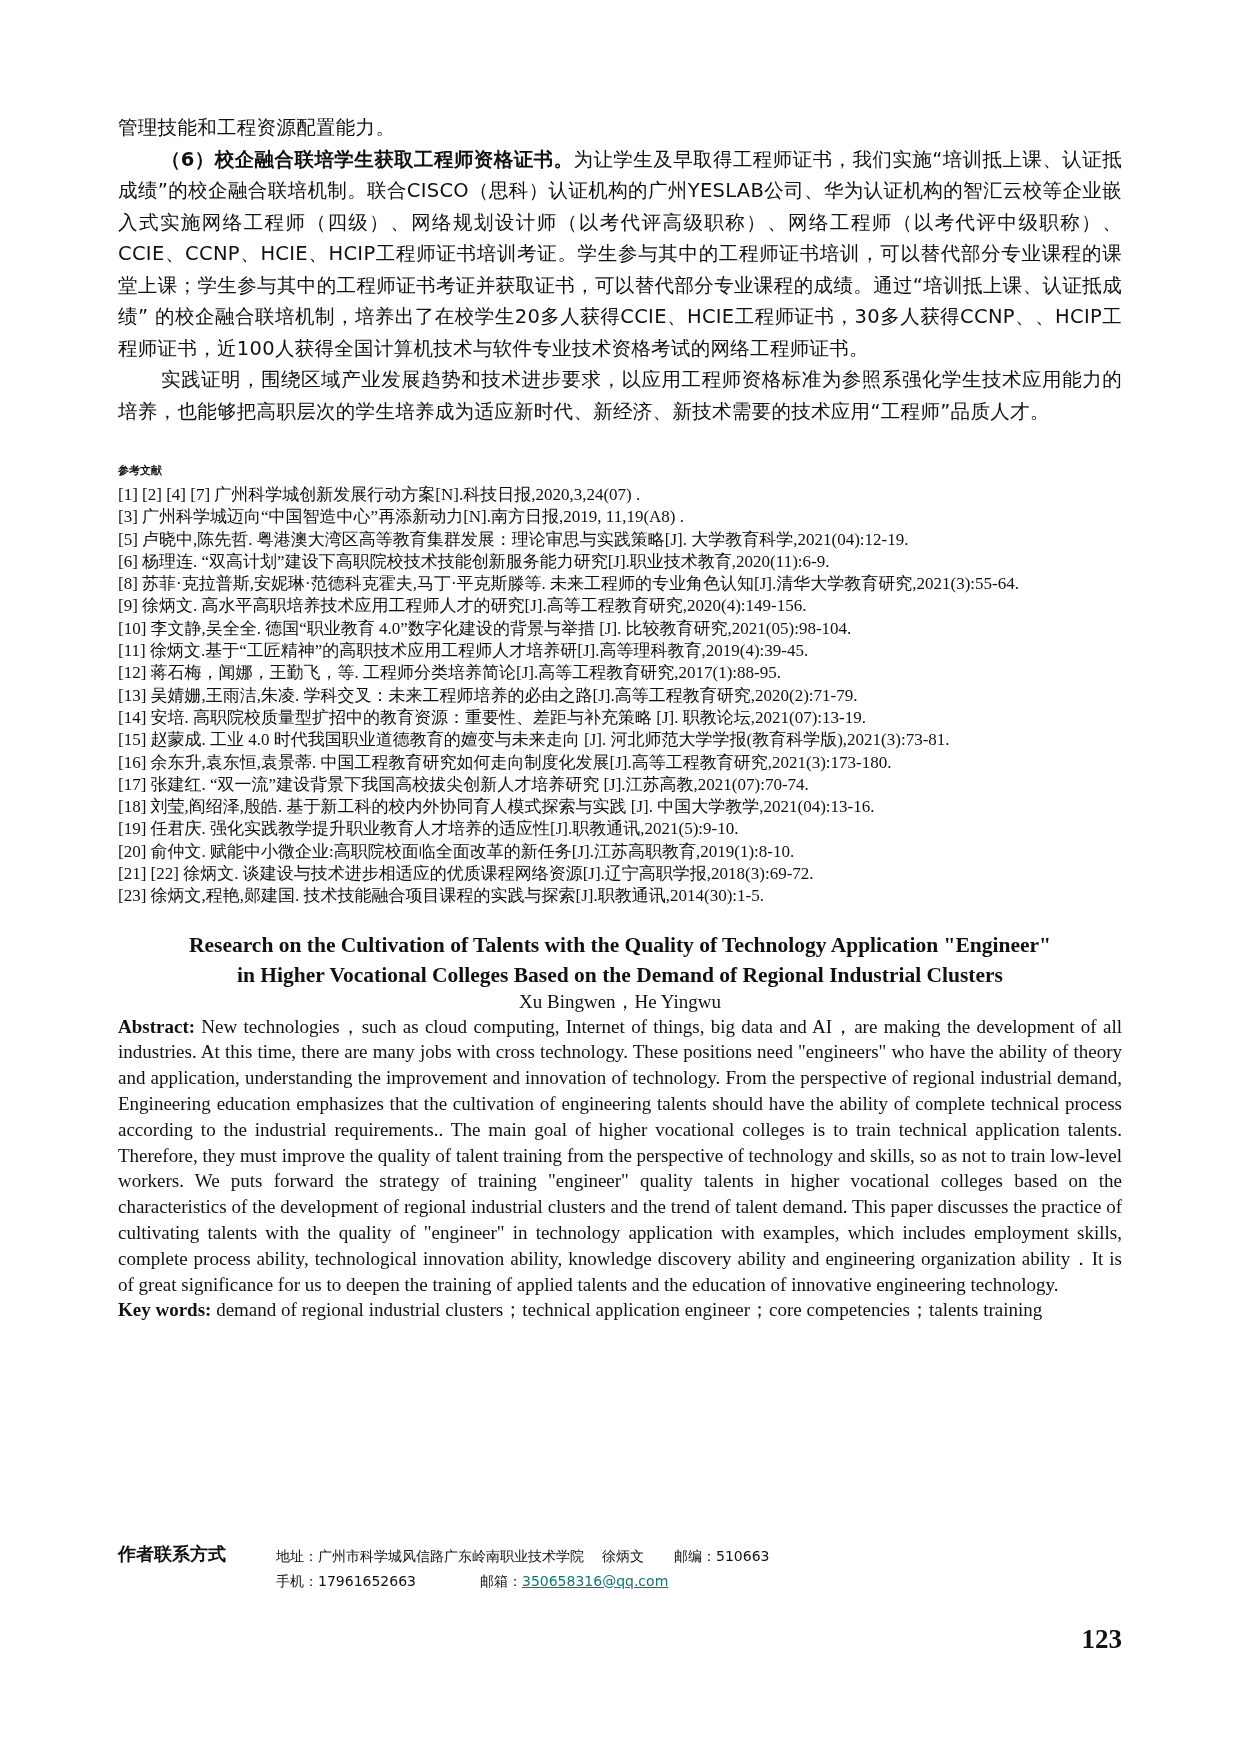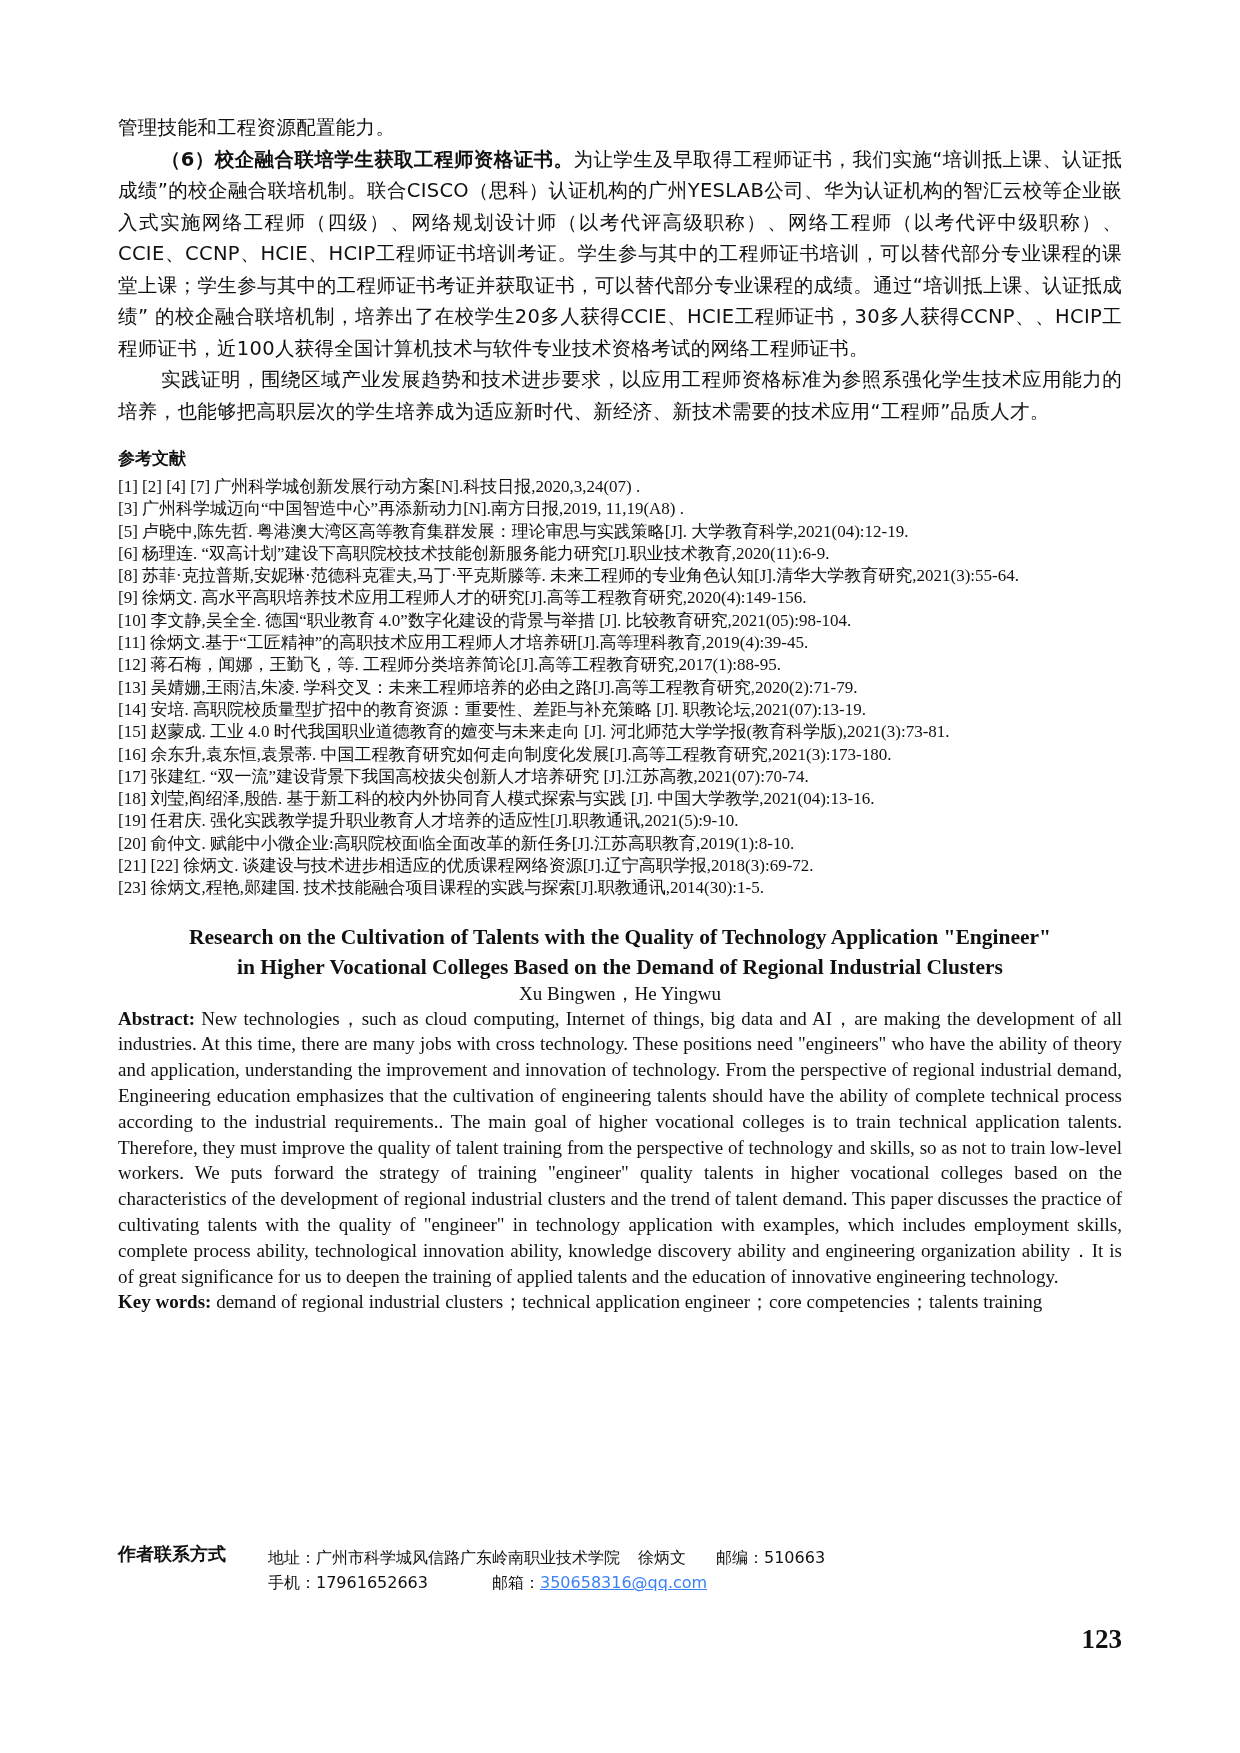--- a/index.html
+++ b/index.html
@@ -2,32 +2,32 @@
 <html><head>
 <meta charset="utf-8">
 <style>
   html, body { margin: 0; padding: 0; background: #ffffff; }
   body { width: 1240px; height: 1753px; position: relative; overflow: hidden; color: #111; }
   .page { position: absolute; left: 118px; top: 112px; width: 1004px; }
   .cn { font-family: "DejaVu Sans", sans-serif; font-size: 19.5px; line-height: 31.5px; letter-spacing: 0.3px; text-align: justify; }
   .cn p { margin: 0; }
   .indent { text-indent: 2.2em; }
   .bold { font-weight: bold; }
-  .refs-title { font-family: "DejaVu Sans", sans-serif; font-weight: bold; font-size: 17px; margin-top: 20px; margin-bottom: 6px; }
+  .refs-title { font-family: "DejaVu Sans", sans-serif; font-weight: bold; font-size: 11px; margin-top: 36px; margin-bottom: 6px; }
   .refs { font-family: "Liberation Serif", "DejaVu Sans", serif; font-size: 17px; line-height: 22.3px; }
   .refs div { white-space: nowrap; }
   .en-title { font-family: "Liberation Serif", serif; font-weight: bold; font-size: 21.5px; line-height: 30px; text-align: center; margin-top: 22px; }
   .en-authors { font-family: "Liberation Serif", serif; font-size: 19px; line-height: 24px; text-align: center; }
   .abstract { font-family: "Liberation Serif", serif; font-size: 19px; line-height: 25.8px; text-align: justify; }
   .abstract .lab { font-weight: bold; }
   .contact { position: absolute; left: 118px; top: 1542px; width: 1004px; }
   .contact-label { position: absolute; left: 0; top: 0; font-family: "DejaVu Sans", sans-serif; font-weight: bold; font-size: 18px; }
-  .contact-line { position: absolute; left: 150px; font-family: "DejaVu Sans", "Liberation Serif", sans-serif; font-size: 16px; white-space: nowrap; }
+  .contact-line { position: absolute; left: 158px; font-family: "DejaVu Sans", "Liberation Serif", sans-serif; font-size: 14px; white-space: nowrap; }
   .contact-line .sp { display: inline-block; }
-  .email { color: #3b82f6; text-decoration: underline; }
+  .email { color: #0f766e; text-decoration: underline; }
   .page-num { position: absolute; right: 118px; top: 1624px; font-family: "Liberation Serif", serif; font-weight: bold; font-size: 27px; }
 </style>
 </head>
 <body>
 
 <div class="page">
   <div class="cn">
     <p>管理技能和工程资源配置能力。</p>
     <p class="indent"><span class="bold">（6）校企融合联培学生获取工程师资格证书。</span><span>为让学生及早取得工程师证书，我们实施“培训抵上课、认证抵成绩”的校企融合联培机制。联合CISCO（思科）认证机构的广州YESLAB公司、华为认证机构的智汇云校等企业嵌入式实施网络工程师（四级）、网络规划设计师（以考代评高级职称）、网络工程师（以考代评中级职称）、CCIE、CCNP、HCIE、HCIP工程师证书培训考证。学生参与其中的工程师证书培训，可以替代部分专业课程的课堂上课；学生参与其中的工程师证书考证并获取证书，可以替代部分专业课程的成绩。通过“培训抵上课、认证抵成绩” 的校企融合联培机制，培养出了在校学生20多人获得CCIE、HCIE工程师证书，30多人获得CCNP、、HCIP工程师证书，近100人获得全国计算机技术与软件专业技术资格考试的网络工程师证书。</span></p>
     <p class="indent">实践证明，围绕区域产业发展趋势和技术进步要求，以应用工程师资格标准为参照系强化学生技术应用能力的培养，也能够把高职层次的学生培养成为适应新时代、新经济、新技术需要的技术应用“工程师”品质人才。</p>

